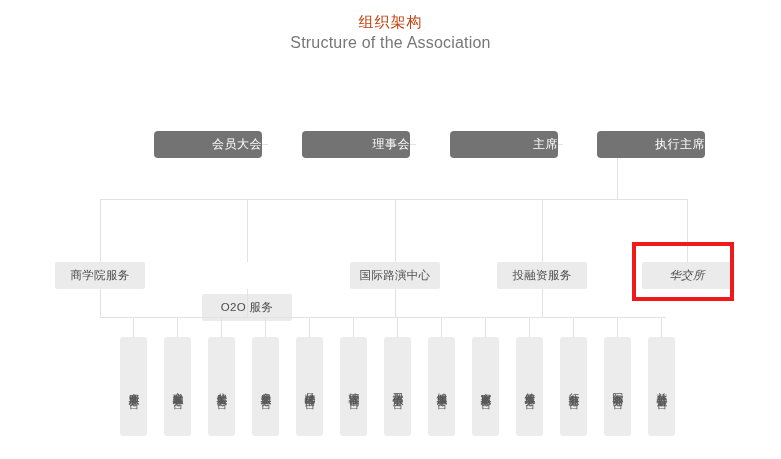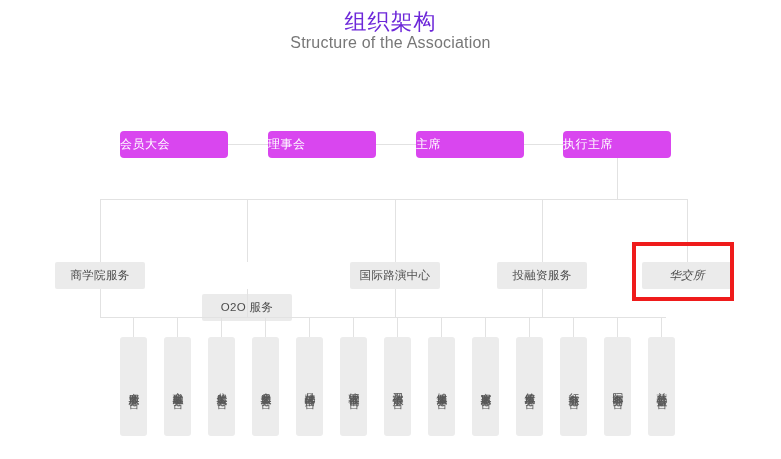--- a/index.html
+++ b/index.html
@@ -21,22 +21,22 @@
     height: 459px;
   }
 
   
   .title {
     position: absolute;
     left: 0;
     top: 11px;
     width: 781px;
     text-align: center;
-    font-size: 22px;
-    color: #6d28d9;
+    font-size: 15px;
+    color: #c2410c;
     letter-spacing: 1px;
     line-height: 22px;
   }
   .subtitle {
     position: absolute;
     left: 0;
     top: 35px;
     width: 781px;
     text-align: center;
     font-size: 16px;
@@ -60,27 +60,28 @@
     text-align: center;
     letter-spacing: 0.5px;
   }
 
   
   .lvl2-node {
     position: absolute;
     top: 131px;
     width: 108px;
     height: 27px;
-    background: #d946ef;
+    background: #737373;
     border-radius: 4px;
     color: #ffffff;
     font-size: 12px;
     line-height: 27px;
-    text-align: left;
+    text-align: right;
     letter-spacing: 0.5px;
+    margin-left: 34px;
   }
   .lvl2-n0 { left: 120px; }
   .lvl2-n1 { left: 268px; }
   .lvl2-n2 { left: 416px; }
   .lvl2-n3 { left: 563px; }
 
   
   .lvl3-node {
     position: absolute;
     top: 262px;

